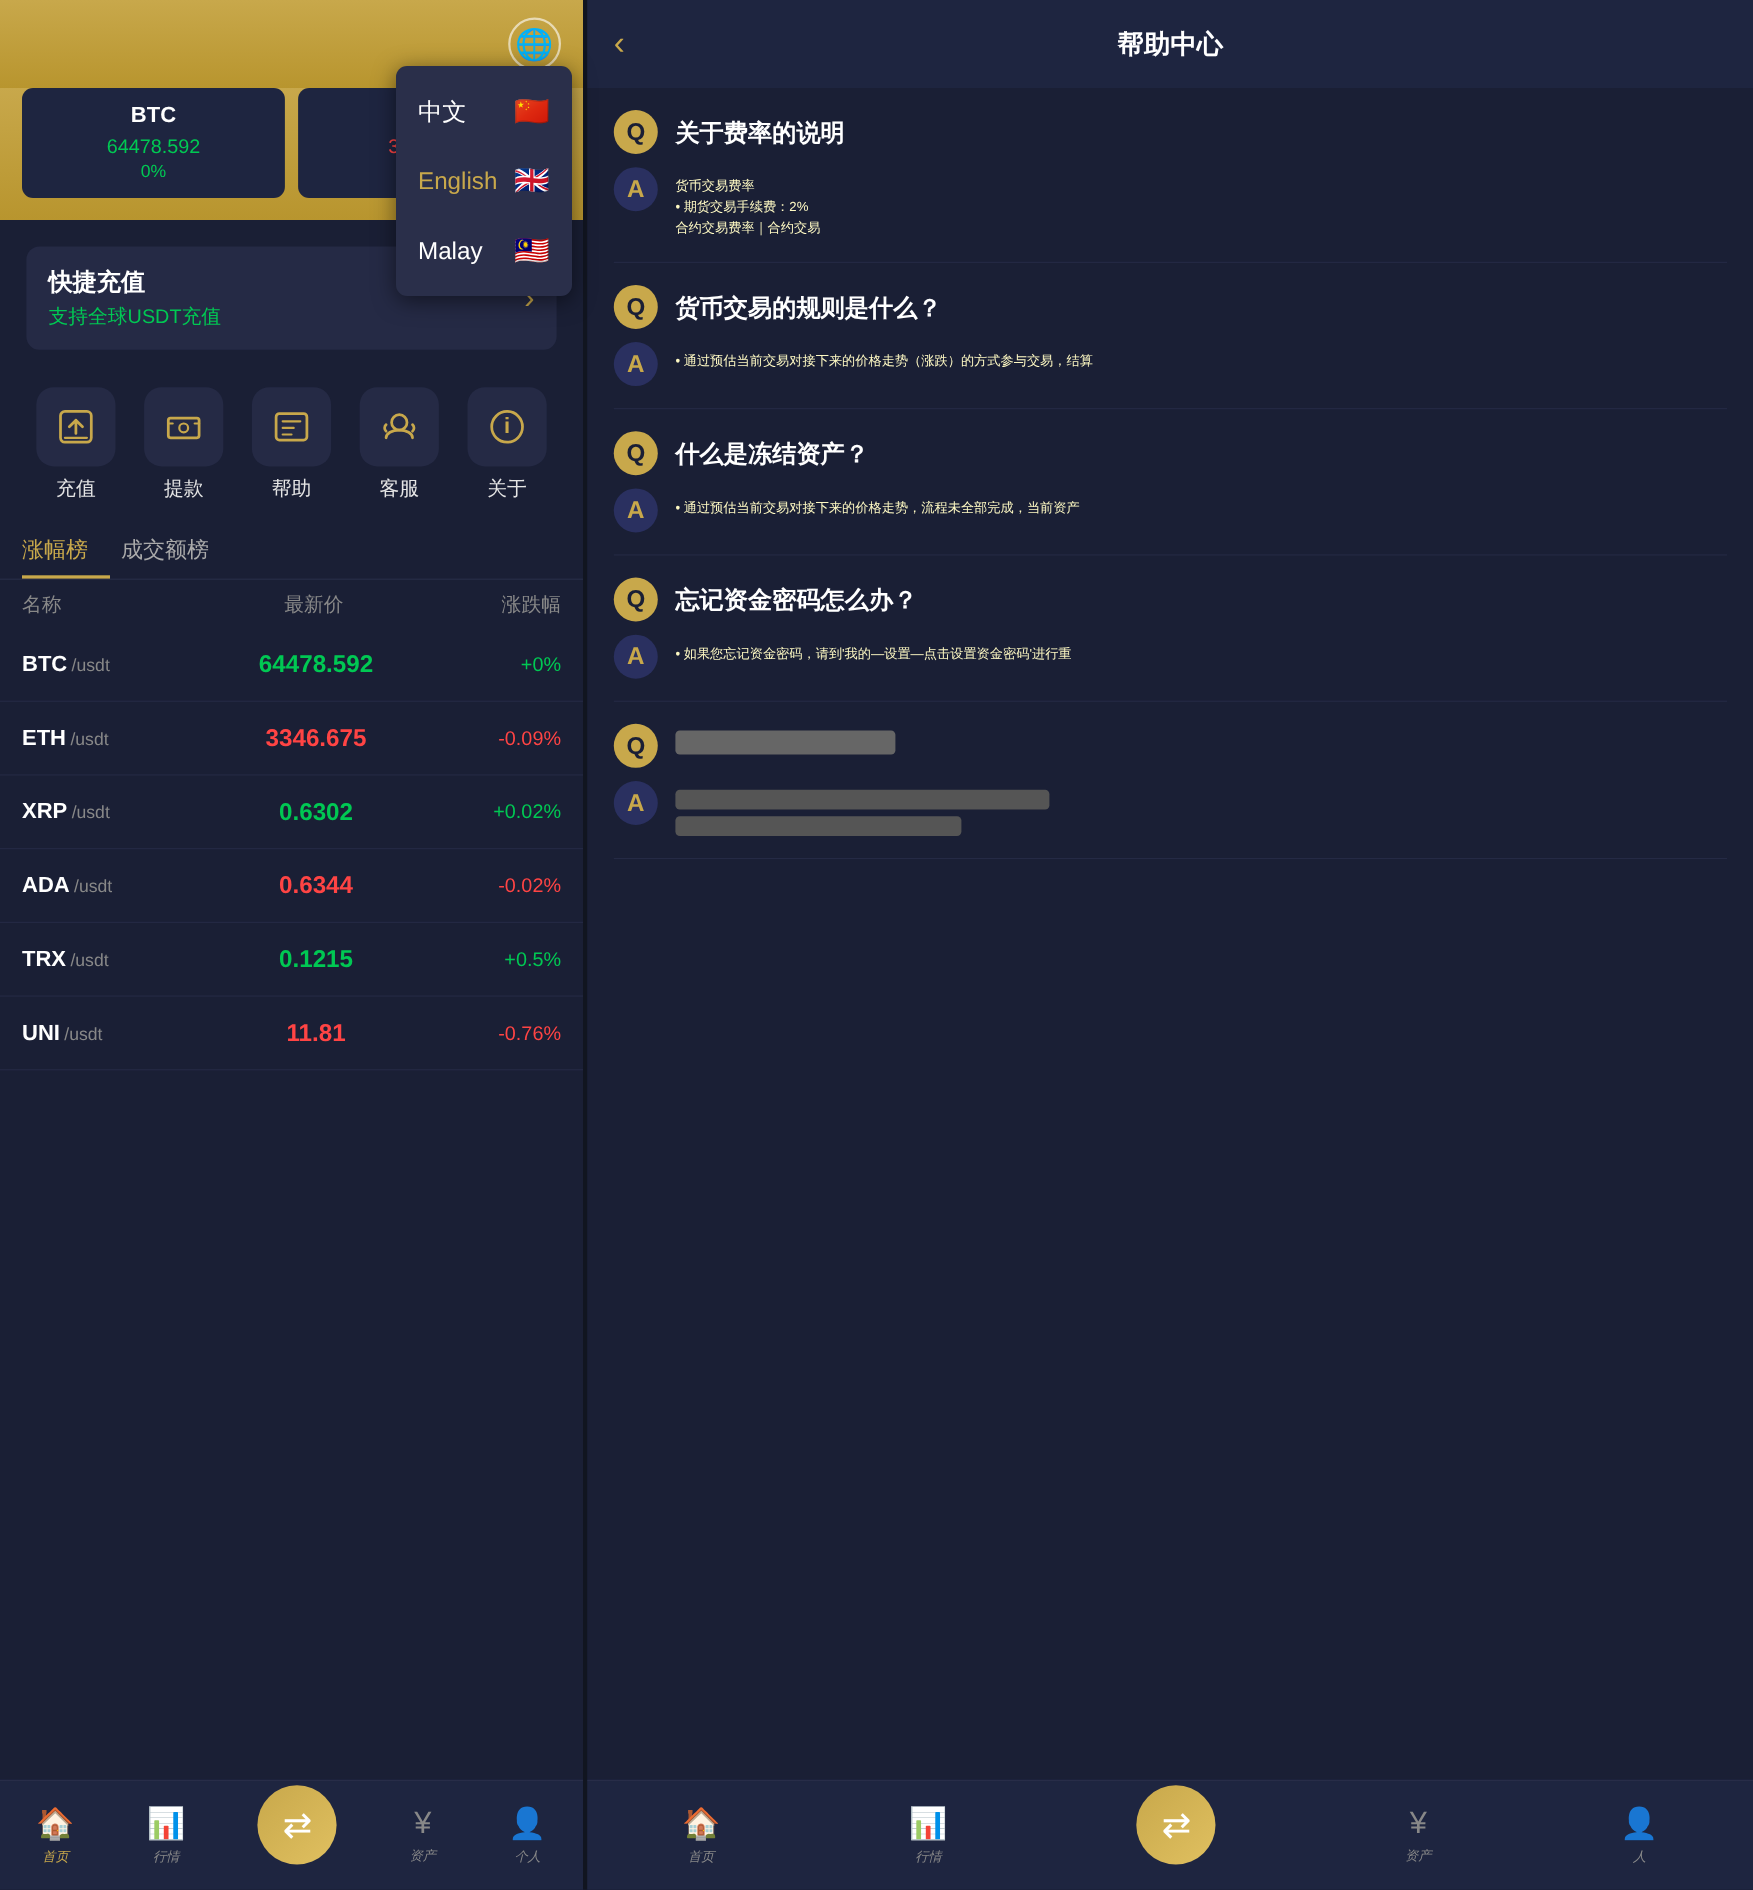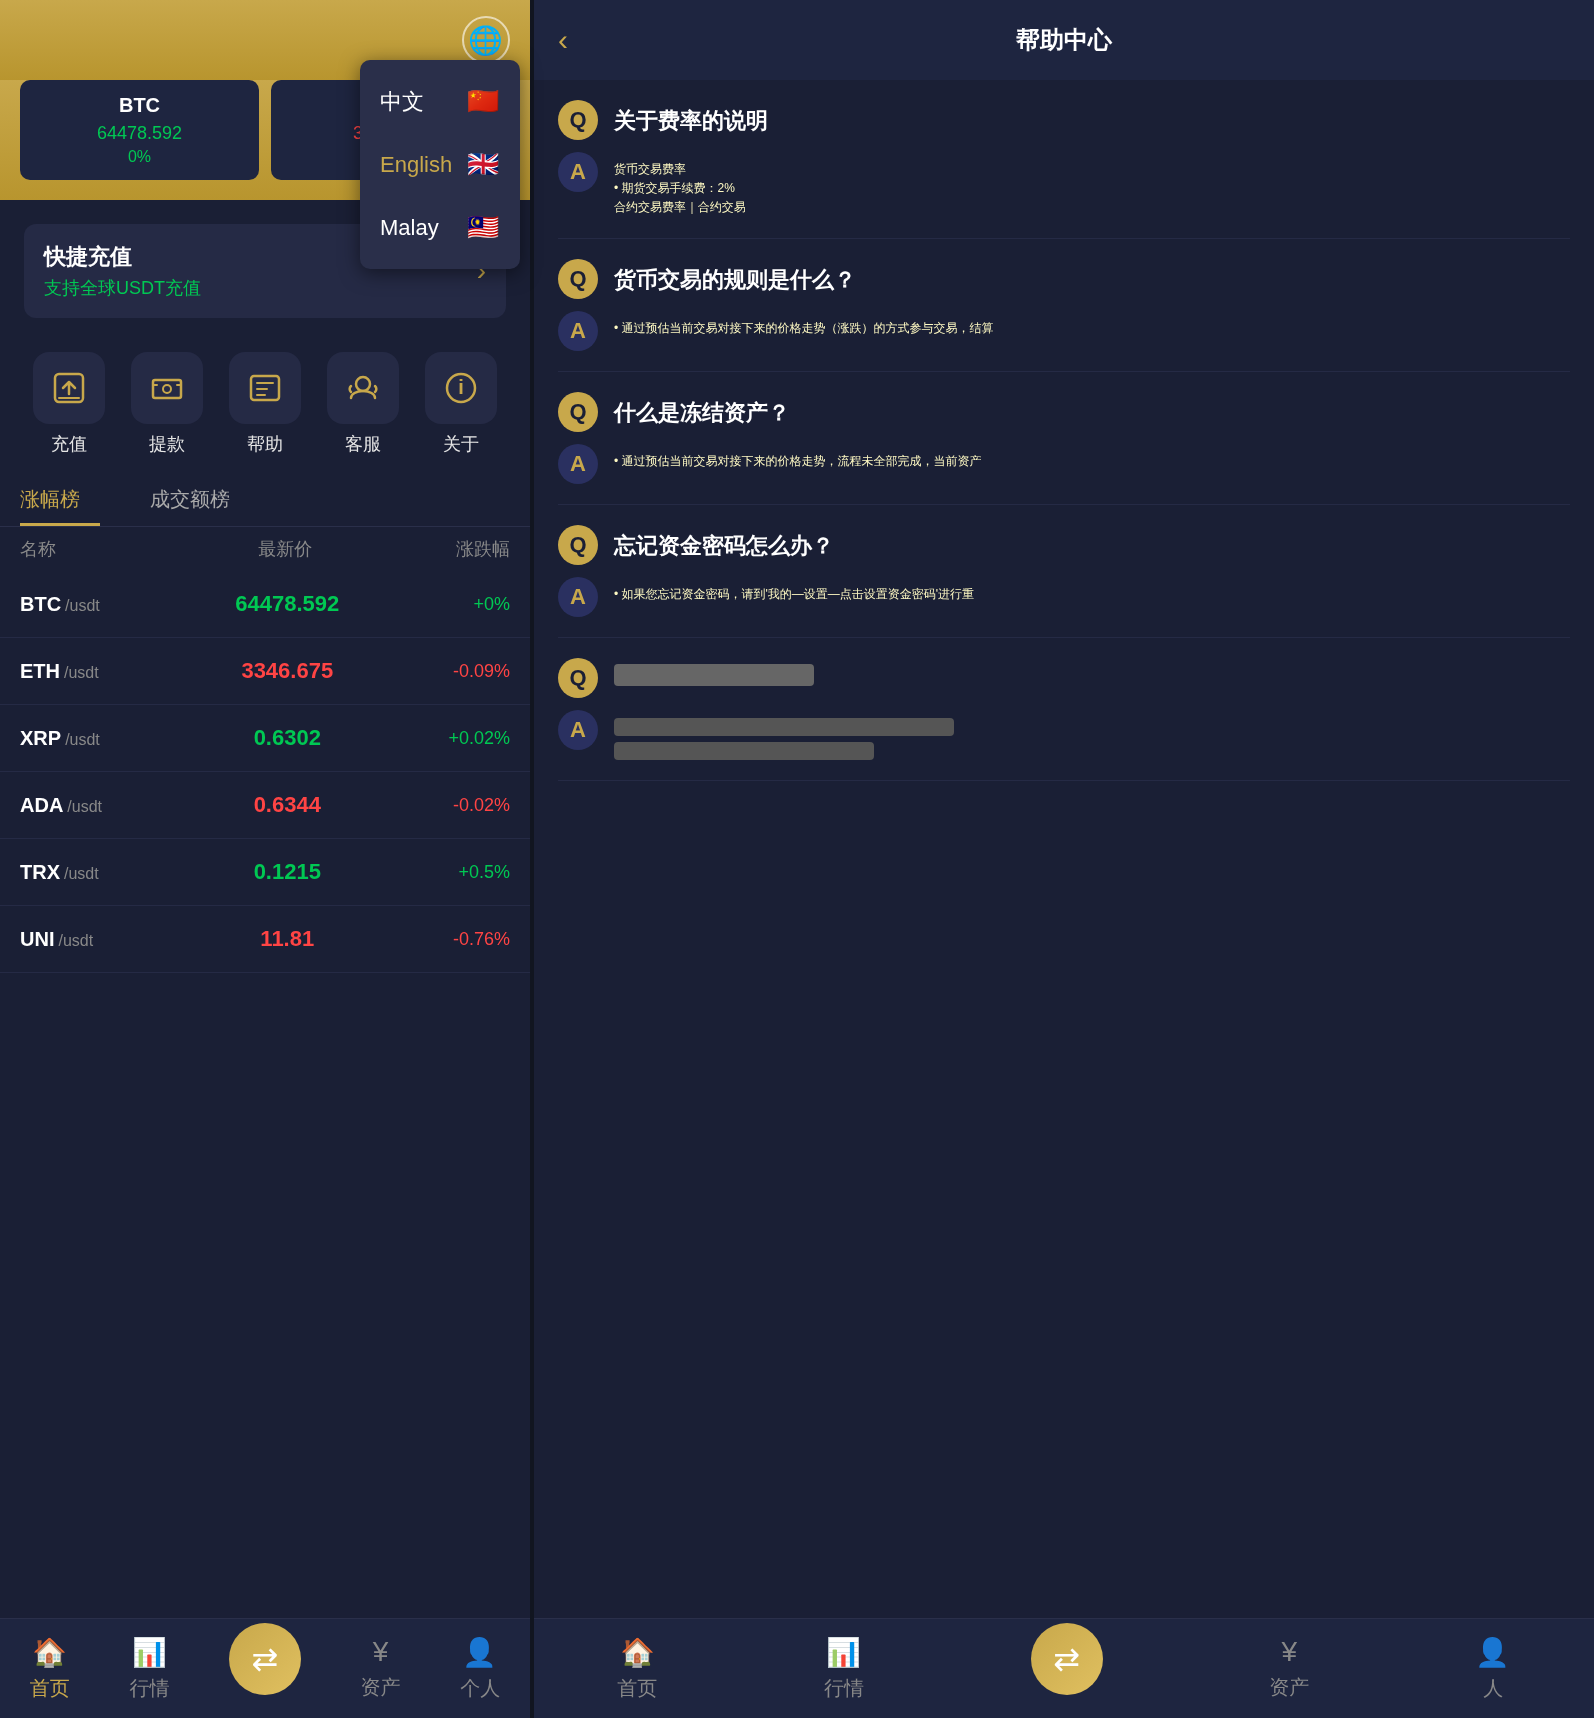--- a/index.html
+++ b/index.html
@@ -168,21 +168,20 @@
       color: #e5e5e5;
       font-size: 18px;
     }
 
     
     .market-tabs {
       display: flex;
       padding: 0 20px;
       border-bottom: 1px solid #2a2f4a;
       margin-bottom: 10px;
-      gap: 40px;
     }
 
     .market-tab {
       padding: 10px 20px 10px 0;
       font-size: 20px;
       color: #aaa;
       cursor: pointer;
       margin-right: 10px;
     }
 
@@ -268,22 +267,23 @@
     .nav-icon {
       font-size: 28px;
       color: #888;
     }
 
     .nav-icon.active {
       color: #c8a84b;
     }
 
     .nav-label {
-      font-size: 20px;
+      font-size: 12px;
       color: #888;
+      font-style: italic;
     }
 
     .nav-label.active {
       color: #c8a84b;
     }
 
     .nav-center {
       width: 72px;
       height: 72px;
       background: linear-gradient(135deg, #c8a84b, #e0c060);

